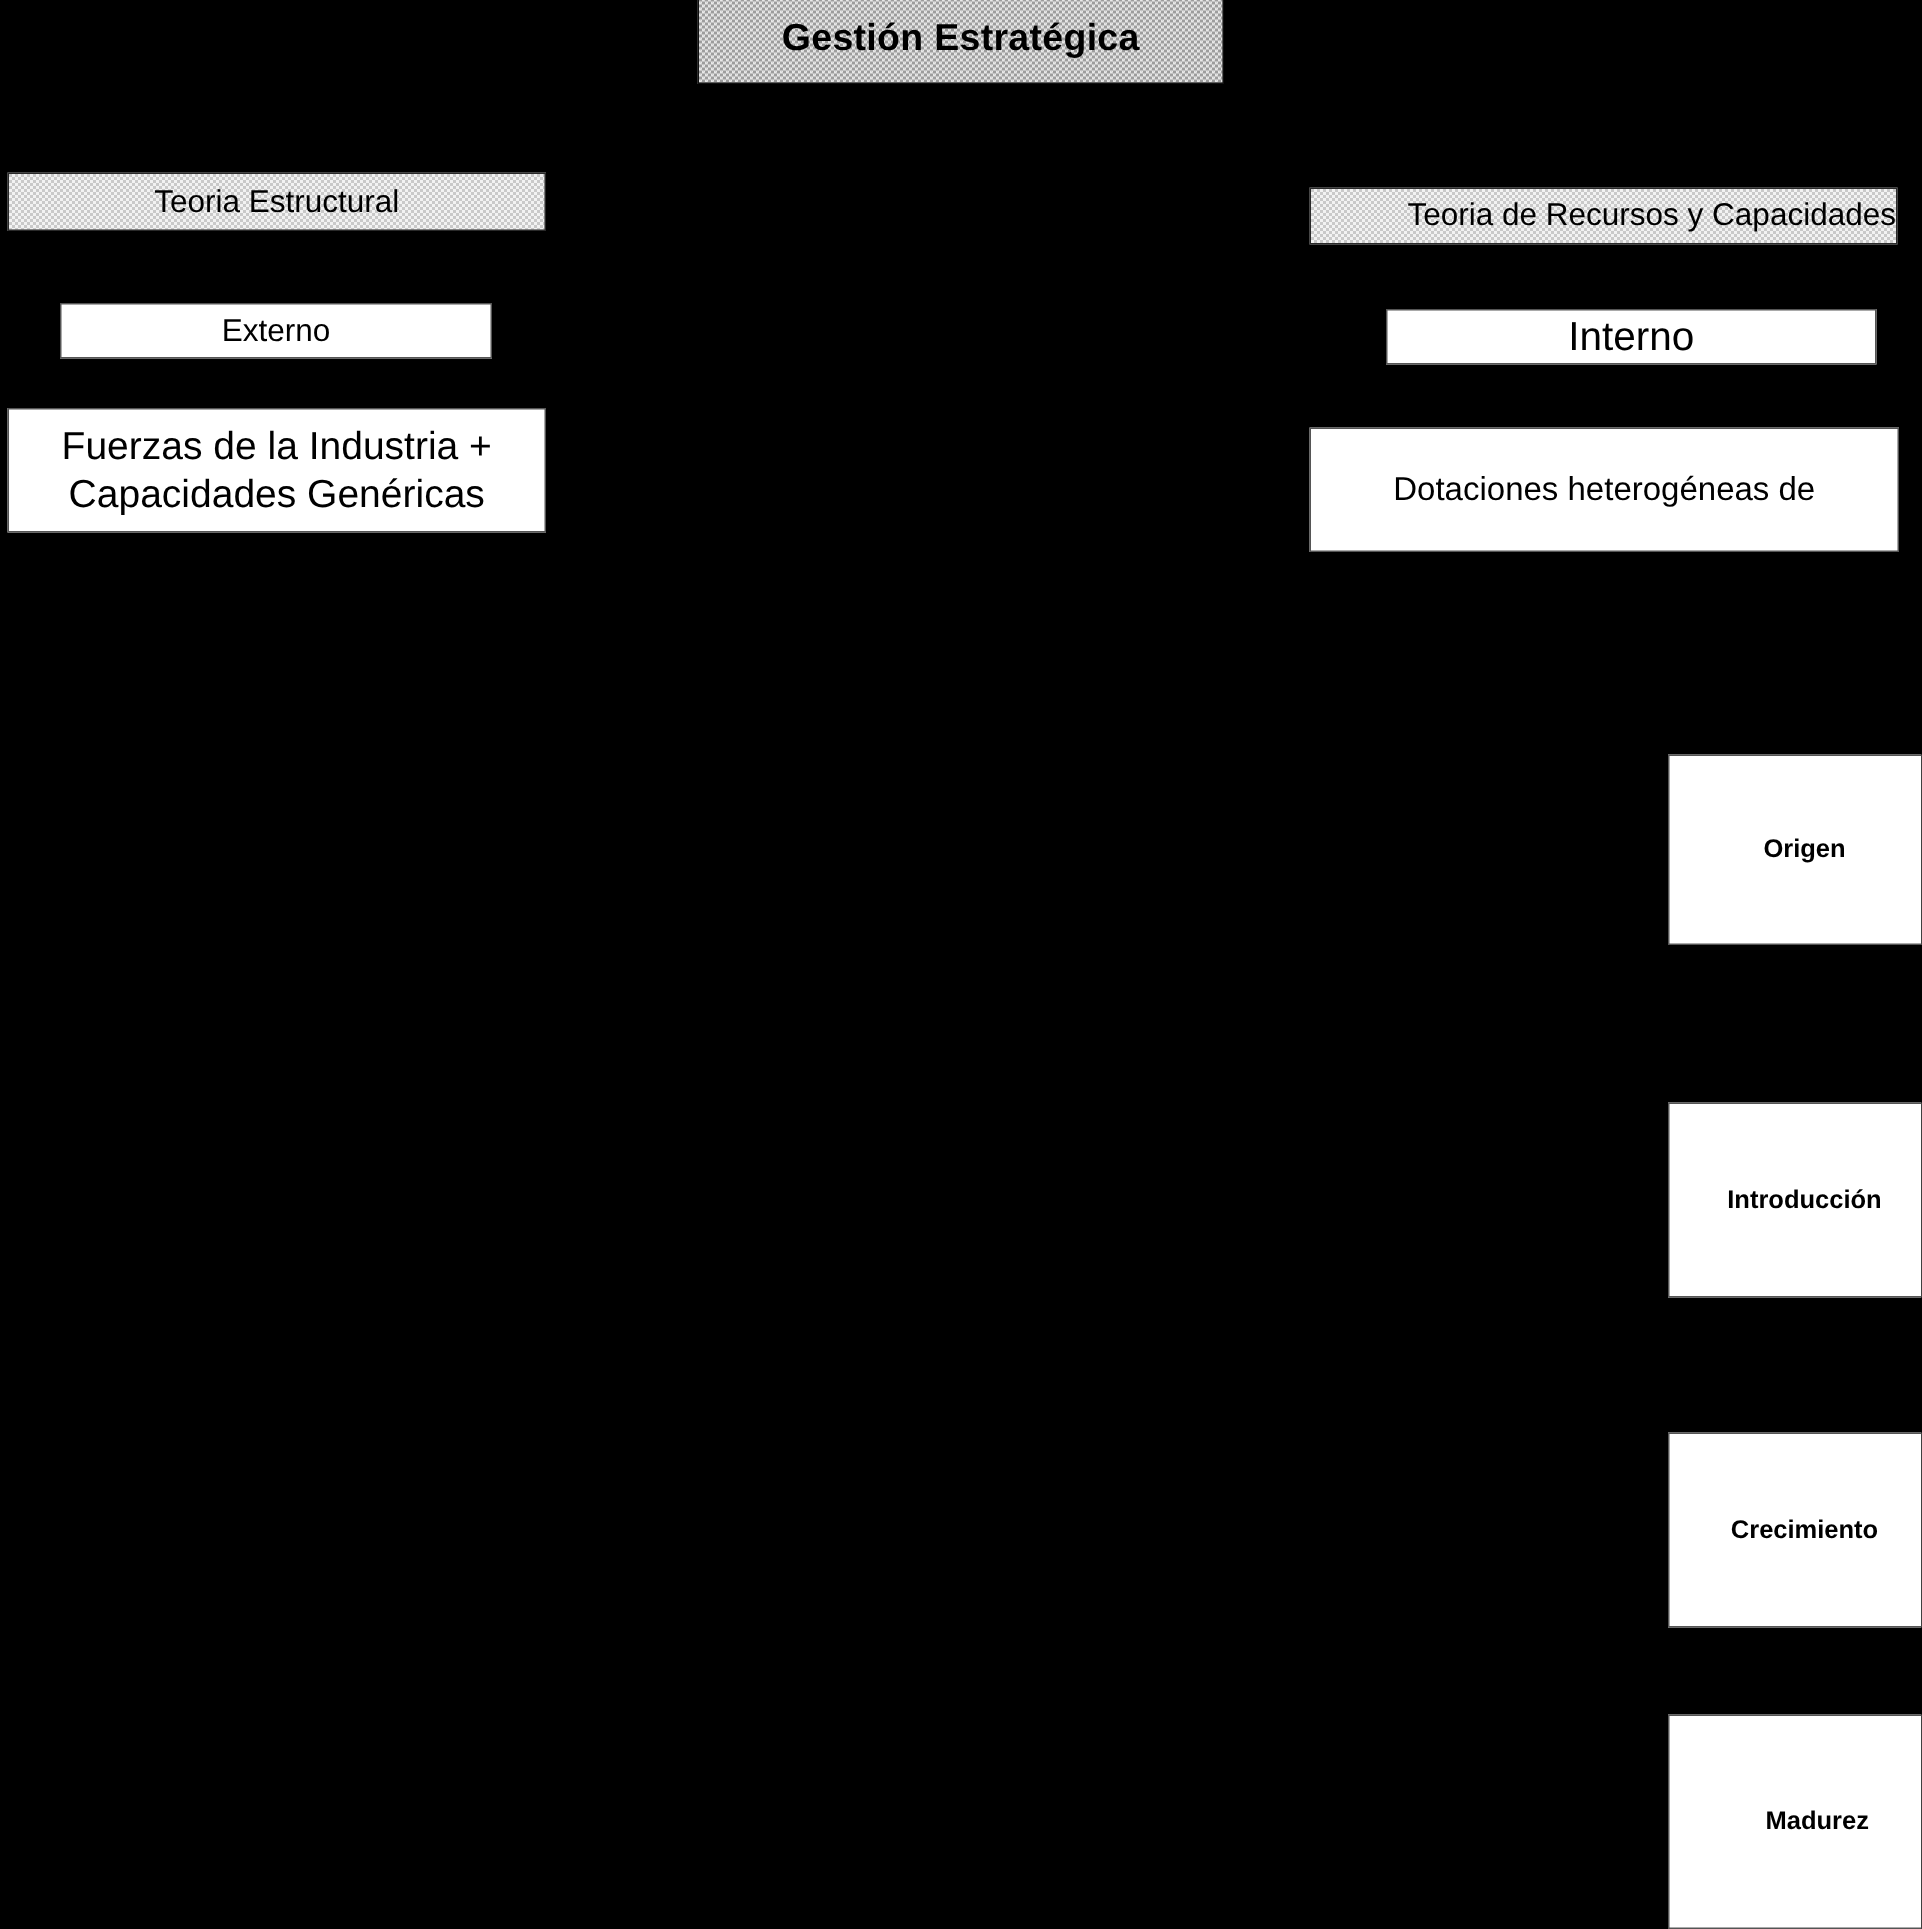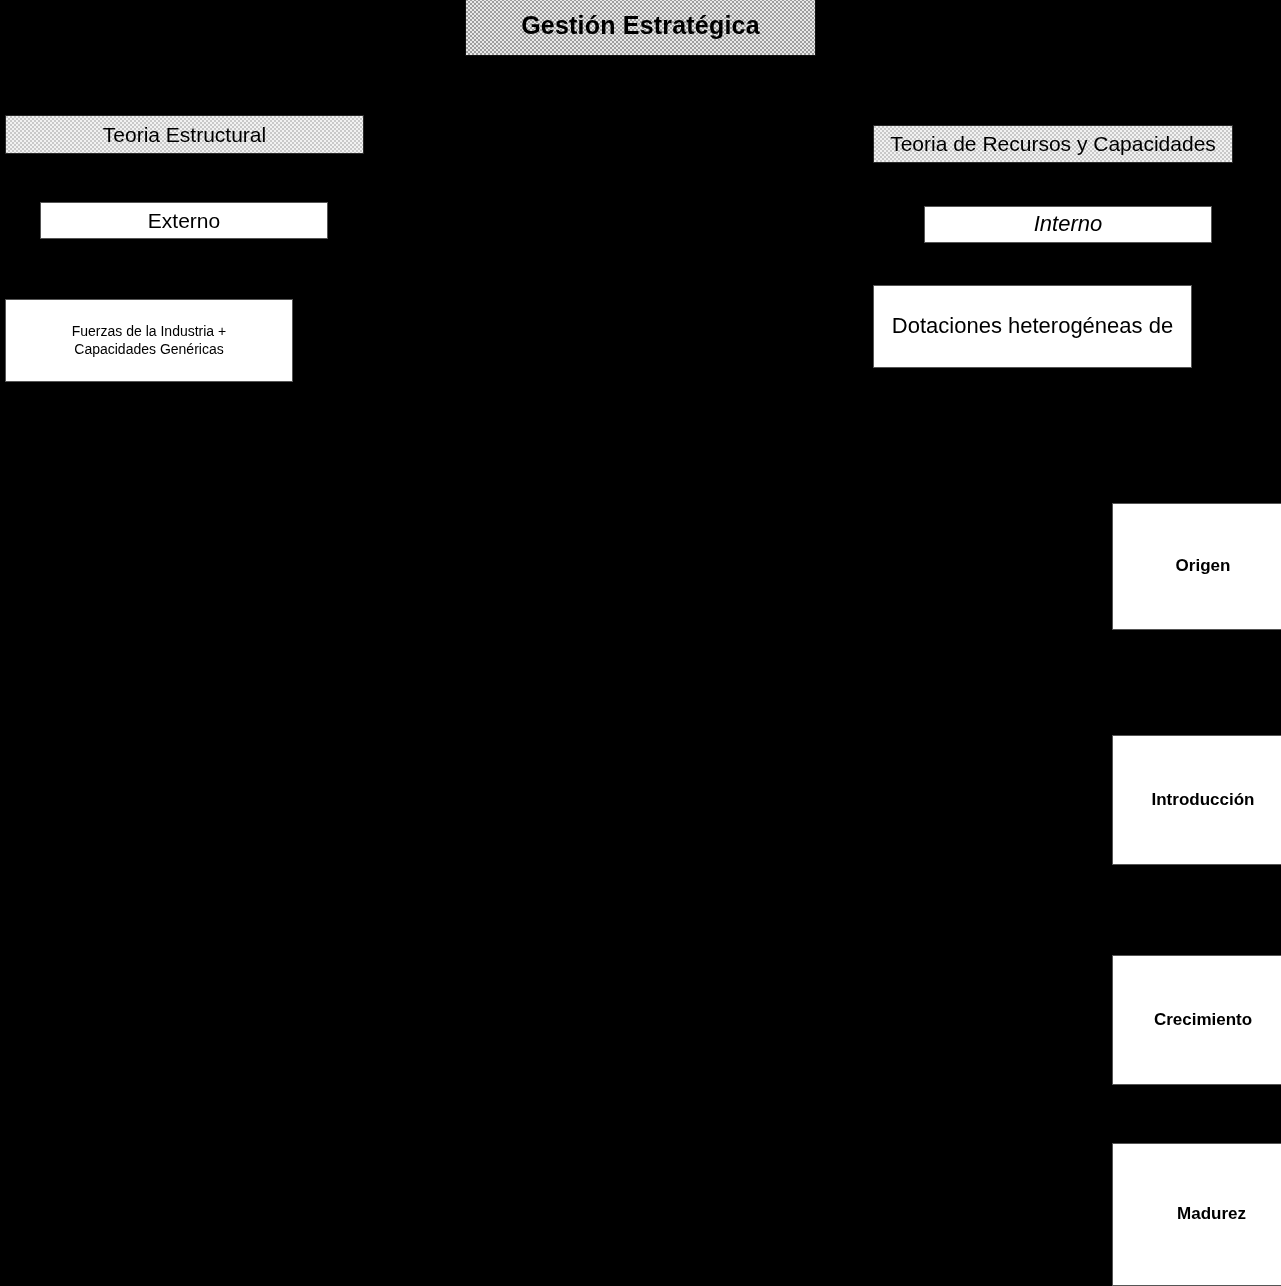--- a/index.html
+++ b/index.html
@@ -57,38 +57,37 @@
   #title-box {
     left: 465px; top: -6px; width: 351px; height: 62px;
     font-size: 25px; font-weight: bold;
     letter-spacing: .2px;
   }
   #theory-structural {
     left: 5px; top: 115px; width: 359px; height: 39px;
     font-size: 21px; font-weight: normal;
   }
   #theory-resources {
-    left: 873px; top: 125px; width: 360px; height: 38px;
-    font-size: 21px; font-weight: normal;
+    left: 873px; top: 125px; width: 392px; height: 38px;
+    font-size: 21px; font-weight: normal; justify-content: flex-end;
   }
   #externo-box {
     left: 40px; top: 202px; width: 288px; height: 37px;
     font-size: 21px;
   }
   #interno-box {
-    left: 924px; top: 206px; width: 288px; height: 37px;
-    font-size: 22px;
-    font-style: italic;
+    left: 924px; top: 206px; width: 327px; height: 37px;
+    font-size: 27px;
   }
   #fuerzas-box {
-    left: 5px; top: 299px; width: 288px; height: 83px;
-    font-size: 14px;
+    left: 5px; top: 272px; width: 359px; height: 83px;
+    font-size: 26px;
   }
   #dotaciones-box {
-    left: 873px; top: 285px; width: 319px; height: 83px;
+    left: 873px; top: 285px; width: 393px; height: 83px;
     font-size: 22px;
   }
 
   .stage-box {
     left: 1112px;
     width: 182px;
     font-size: 17px;
     font-weight: bold;
     align-items: center;
   }

